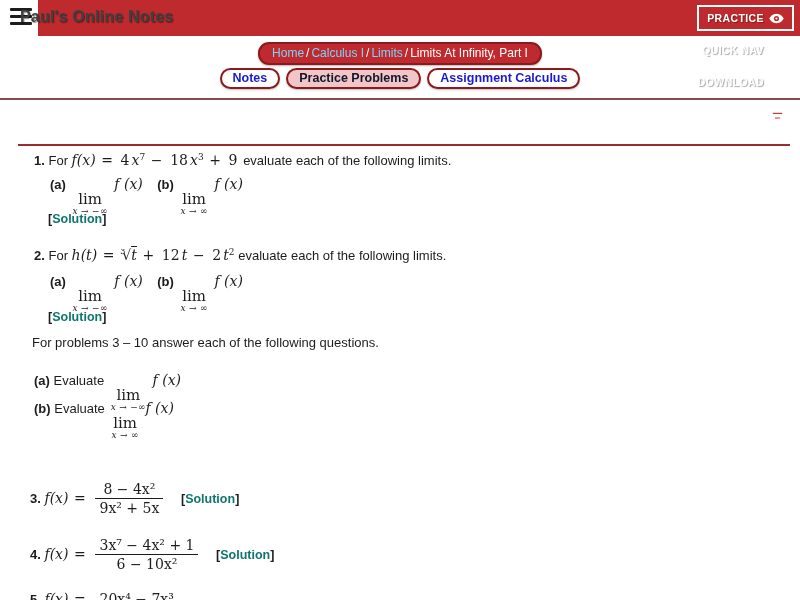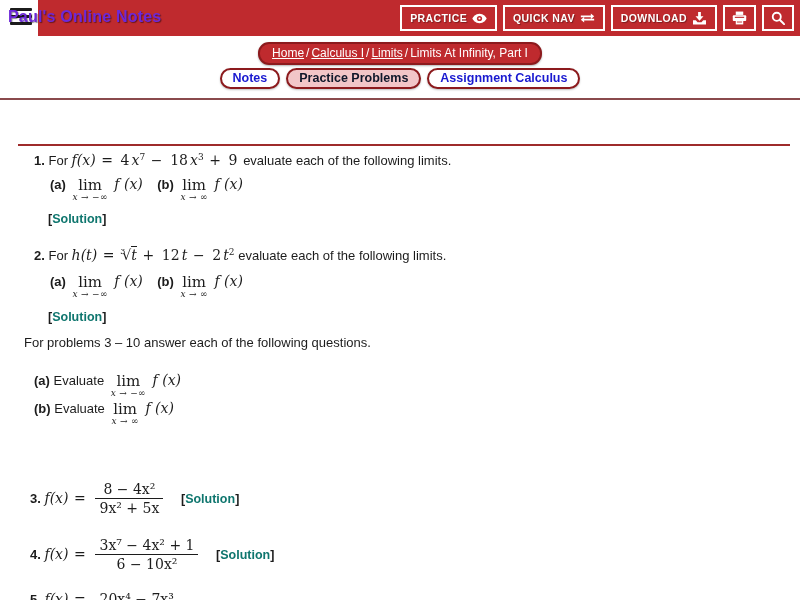--- a/index.html
+++ b/index.html
@@ -35,34 +35,35 @@
   }
   .redbar {
     position: absolute;
     left: 38px; top: 0;
     width: 762px;
     height: 36px;
     background: #bf2a2e;
   }
   .site-title {
     position: absolute;
-    left: 8px; top: 8px;
-    color: #6d28d9;
+    left: 20px; top: 8px;
+    color: #404040;
     font-size: 16px;
     font-weight: bold;
     letter-spacing: .2px;
     text-shadow: 1px 1px 1px rgba(0,0,0,.45);
     white-space: nowrap;
   }
   .navbtns {
     position: absolute;
     right: 6px; top: 5px;
     display: flex;
     gap: 6px;
-    align-items: flex-start;
+    align-items: flex-end;
+    flex-direction: column;
   }
   .navbtn {
     border: 2px solid #ffffff;
     color: #ffffff;
     font-size: 10.5px;
     font-weight: bold;
     letter-spacing: .4px;
     padding: 0 8px;
     height: 26px;
     display: flex;
@@ -89,22 +90,21 @@
     background: #bf2a2e;
     border: 2px solid #8c1a1d;
     border-radius: 11px;
     color: #ffffff;
     font-size: 12px;
     padding: 2px 12px 3px;
     box-shadow: 0 1px 2px rgba(0,0,0,.3);
     white-space: nowrap;
   }
   .crumb a {
-    color: #ffffff;
-    text-decoration: underline;
+    color: #7dd3fc;
     cursor: pointer;
   }
   .crumb .sep { padding: 0 2px; }
 
   .tabswrap {
     position: absolute;
     left: 0; top: 68px;
     width: 800px;
     text-align: center;
     font-size: 0;
@@ -189,21 +189,21 @@
     line-height: 0;
   }
 
   
   .lim {
     display: inline-block;
     text-align: center;
     vertical-align: middle;
     margin: 0 3px;
     position: relative;
-    top: 4px;
+    top: 18px;
   }
   .lim .top {
     display: block;
     font-family: "DejaVu Serif", "Liberation Serif", serif;
     font-style: normal;
     font-size: 15px;
     line-height: 14px;
   }
   .lim .bot {
     display: block;
@@ -406,21 +406,21 @@
       <span class="top">lim</span>
       <span class="bot">x → ∞</span>
     </span>
     <span class="m">f (x)</span>
   </div>
 
   <div class="prob sol" style="left:48px; top:206px;">
     <span>[</span><b>Solution</b><span>]</span>
   </div>
 
-  <div class="plain" style="left:24px; top:231px;">For problems 3 – 10 answer each of the following questions.</div>
+  <div class="plain" style="left:32px; top:231px;">For problems 3 – 10 answer each of the following questions.</div>
 
   <div class="prob" style="left:34px; top:258px;margin-top:8px;">
     <b>(a)</b>
     <span>Evaluate</span>
     <span class="lim">
       <span class="top">lim</span>
       <span class="bot">x → −∞</span>
     </span>
     <span class="m">f (x)</span>
   </div>

